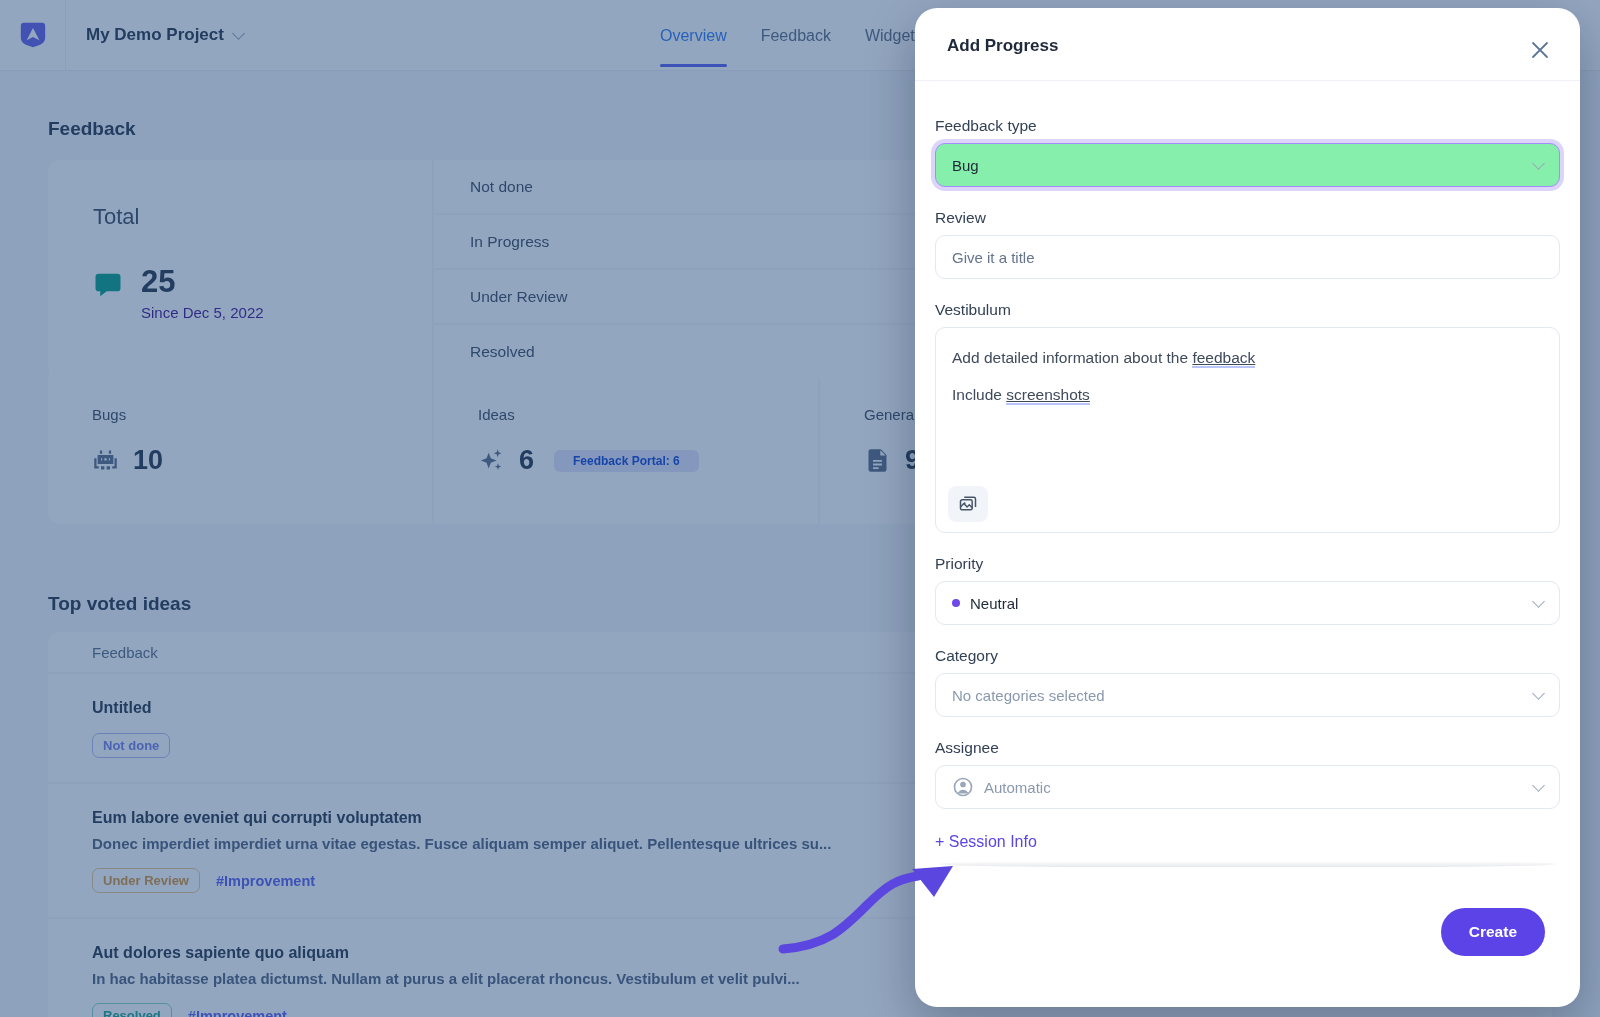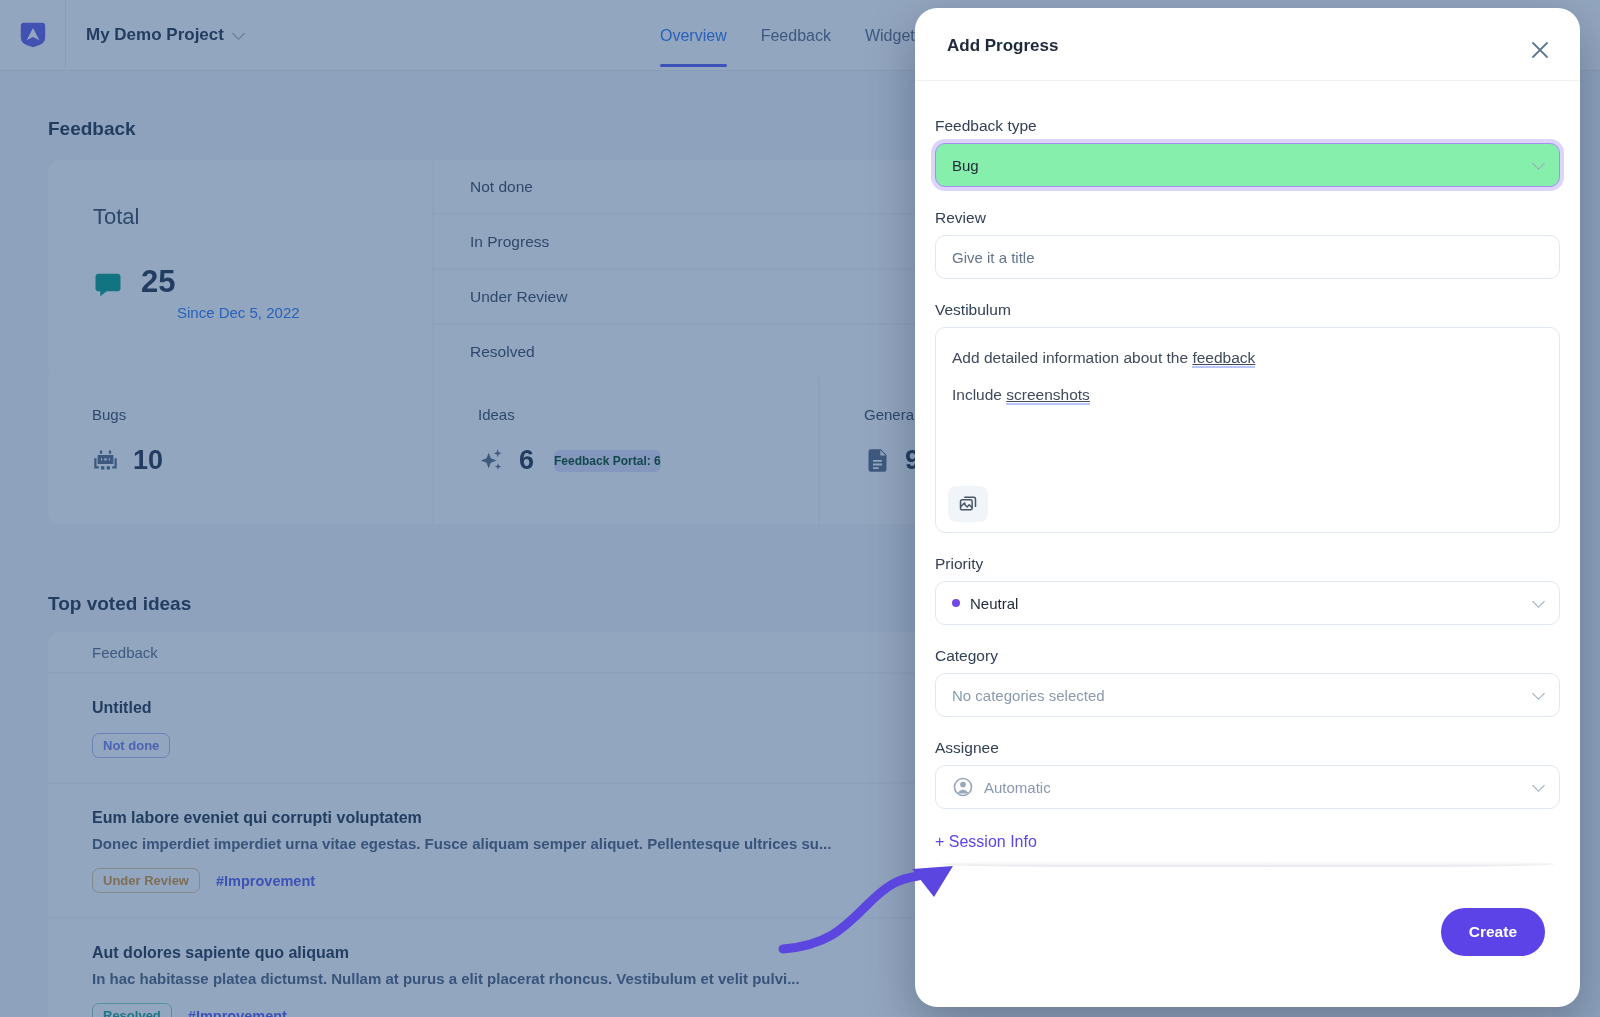--- a/index.html
+++ b/index.html
@@ -22,39 +22,39 @@
 
   .h2 { position:absolute; left:48px; font-size:19px; font-weight:bold; color:#334155; }
   .h2.fb { top:118px; } .h2.tv { top:593px; }
 
   .stats-wrap { position:absolute; left:48px; top:160px; width:1504px; height:218px; display:grid; grid-template-columns:384px 1fr; gap:2px; }
   .total-col { background:#fff; border-radius:12px 0 0 12px; padding:44px 45px; }
   .total-label { font-size:22px; color:#475569; }
   .total-row { display:flex; align-items:flex-start; gap:18px; margin-top:36px; }
   .bubble-icon { width:30px; height:30px; margin-top:4px; }
   .total-num { font-size:31px; font-weight:bold; color:#334155; line-height:1; }
-  .total-since { font-size:15px; color:#3b82f6; margin-top:7px;margin-left:36px; }
+  .total-since { font-size:15px; color:#4c1d95; margin-top:7px; }
   .status-col { display:grid; grid-template-rows:repeat(4,1fr); gap:2px; }
   .status-row { background:#fff; display:flex; align-items:center; padding:0 56px 0 36px; }
   .status-row:first-child { border-radius:0 12px 0 0; }
   .status-row:last-child { border-radius:0 0 12px 0; }
   .s-label { flex:1; font-size:15.5px; color:#475569; }
   .s-count { width:30px; text-align:right; font-size:15.5px; color:#334155; }
   .s-bar { height:10px; border-radius:5px; background:#14a38f; margin-left:13px; min-width:4px; }
   .s-pct { font-size:15.5px; color:#7c8ba1; margin-left:13px; }
 
   .types-wrap { position:absolute; left:48px; top:368px; width:1504px; height:156px; display:grid; grid-template-columns:384px 384px 1fr; gap:2px; }
   .type-card { background:#fff; padding:38px 44px; }
   .type-card:first-child { border-radius:12px 0 0 12px; }
   .type-card:last-child { border-radius:0 12px 12px 0; }
   .type-label { font-size:15px; color:#475569; }
   .type-row { display:flex; align-items:center; gap:14px; margin-top:22px; }
   .type-icon { width:27px; height:27px; color:#64748b; flex:none; }
   .type-num { font-size:27px; font-weight:bold; color:#334155; }
-  .portal-badge { font-size:12px; font-weight:bold; color:#14532d; background:#e4e6fb; border-radius:6px; padding:4px 0; margin-left:6px; }
+  .portal-badge { font-size:12px; font-weight:bold; color:#1d4ed8; background:#e4e6fb; border-radius:6px; padding:4px 19px; margin-left:6px; }
 
   .table-card { position:absolute; left:48px; top:632px; width:1504px; height:420px; background:transparent; display:flex; flex-direction:column; gap:2px; }
   .t-head { background:#fff; border-radius:12px 12px 0 0; height:44px; display:flex; align-items:center; padding:0 44px; font-size:15px; color:#64748b; }
   .t-row { background:#fff; padding:25px 44px 24px; cursor:pointer;font-weight:bold; }
   .t-row:last-child { flex:1; }
   .t-title { font-size:16px; color:#334155; }
   .t-desc { font-size:15px; color:#5b6b84; margin-top:8px; }
   .t-badges { display:flex; align-items:center; gap:16px; margin-top:16px; }
   .pill { font-size:13px; border:1px solid; border-radius:7px; padding:4px 10px; }
   .pill.notdone { color:#7c86e8; border-color:#b6bdf2; }

